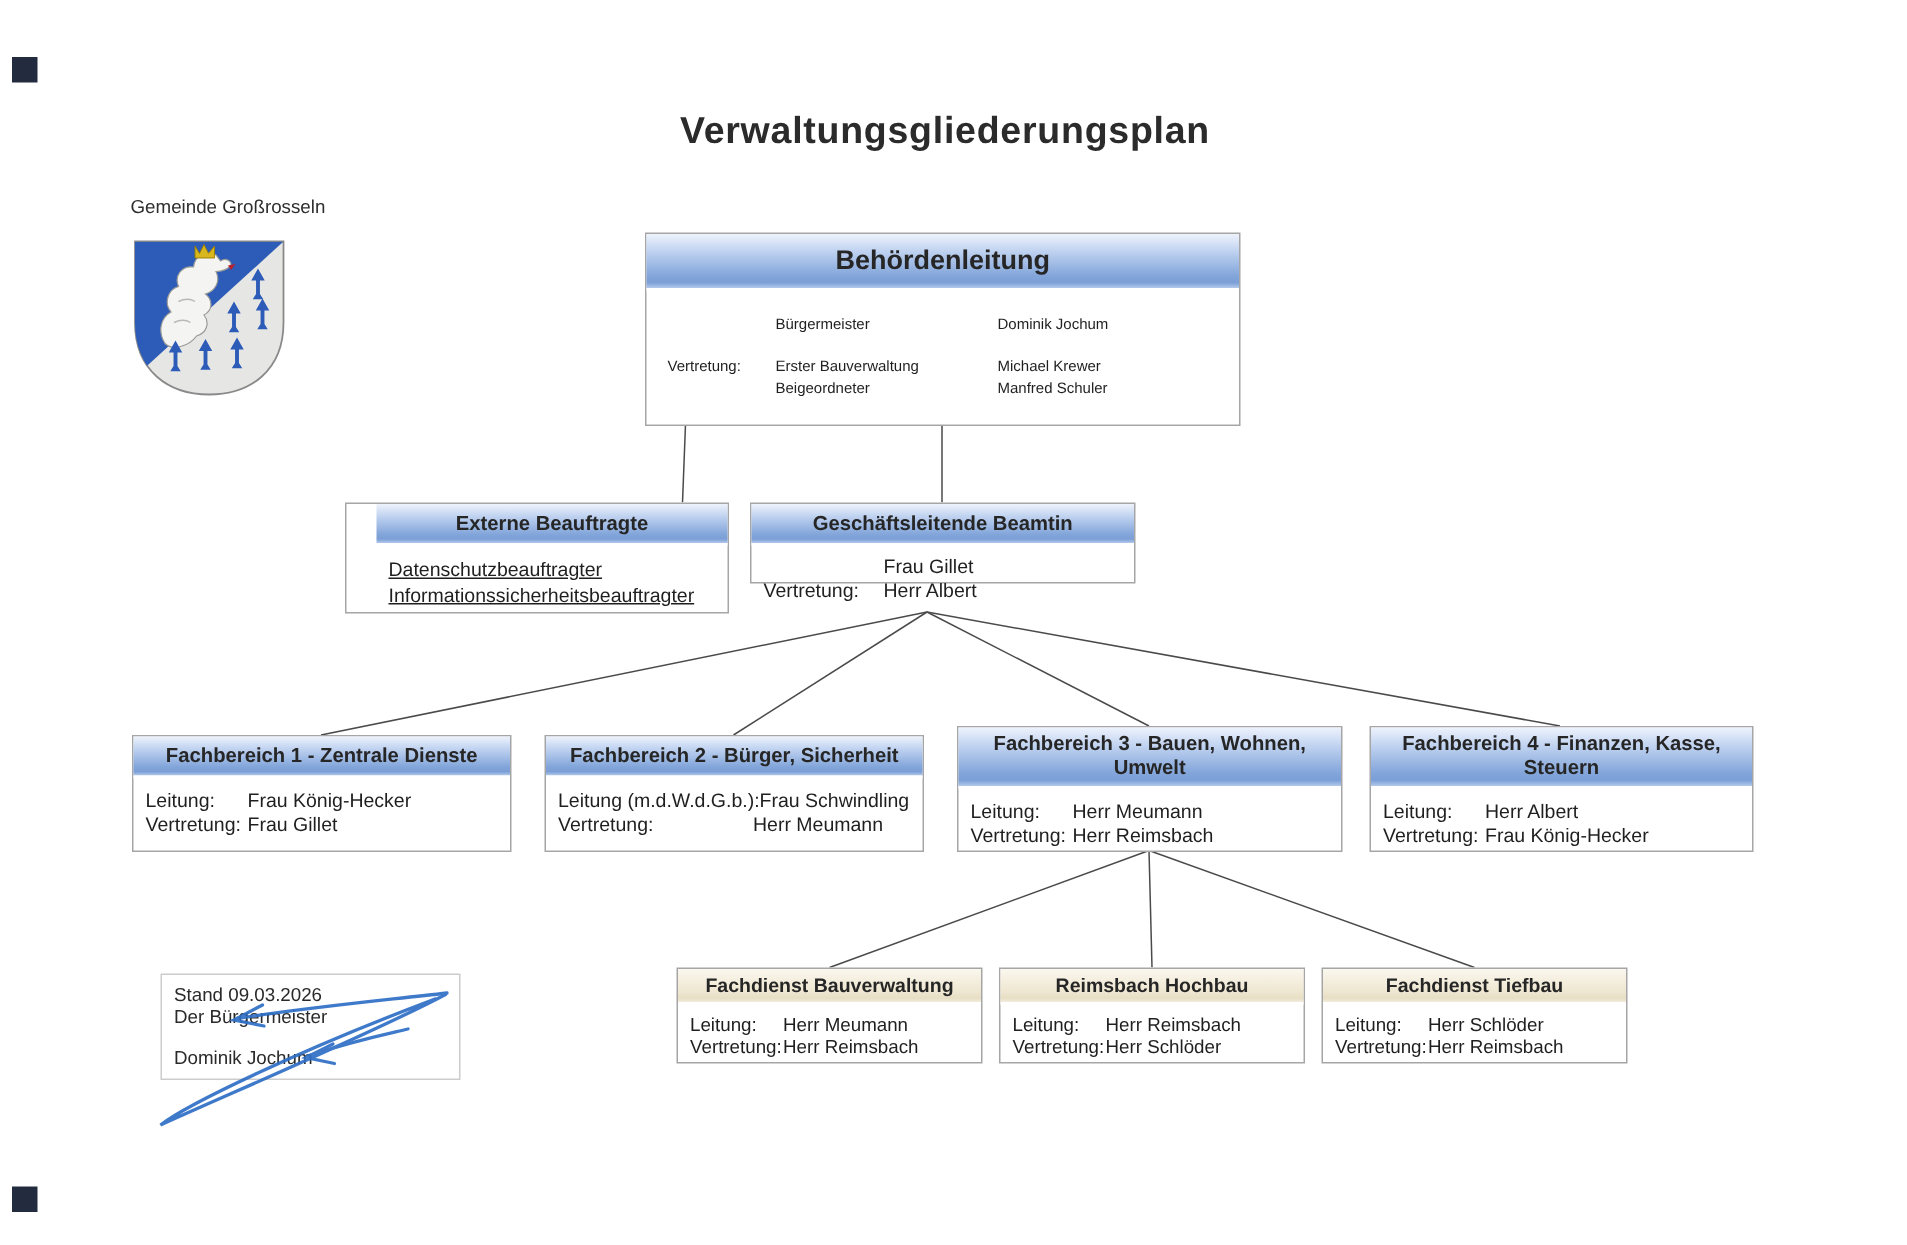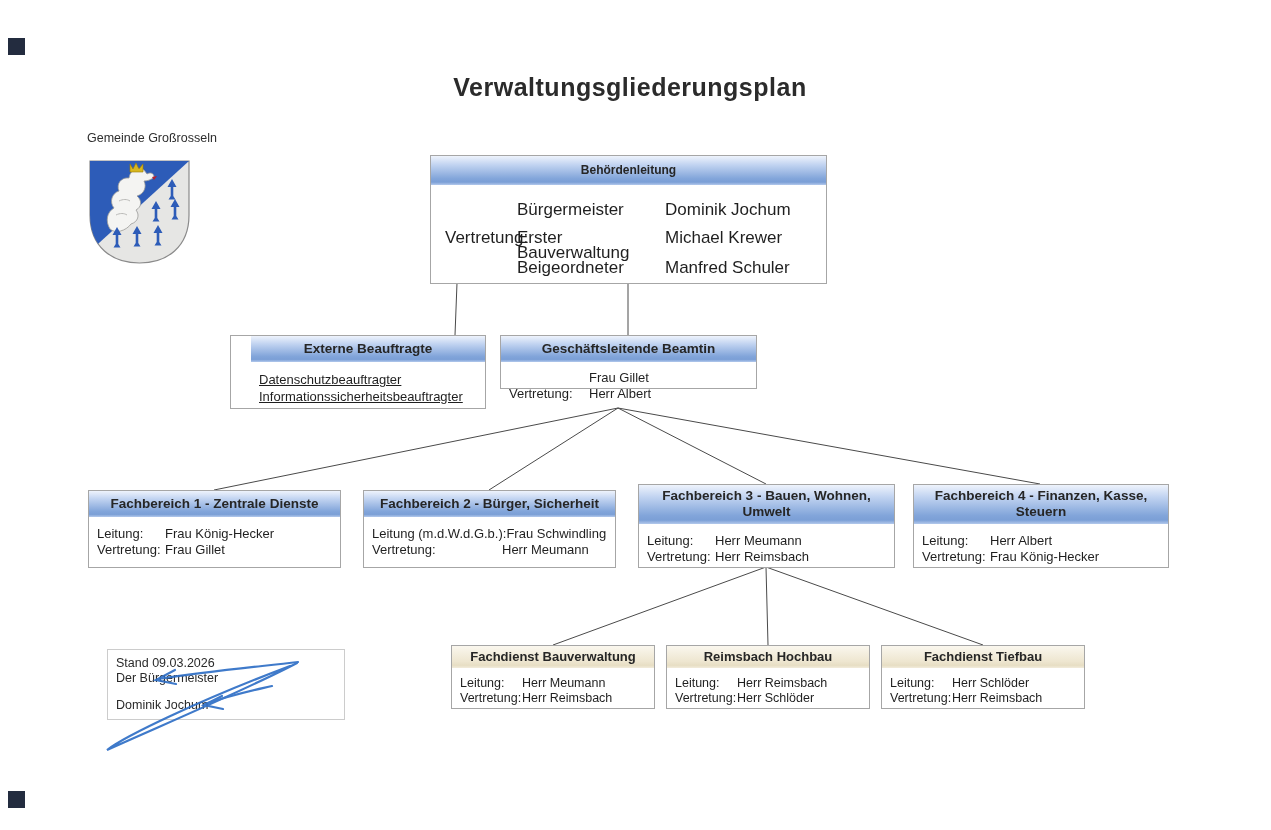--- a/index.html
+++ b/index.html
@@ -10,48 +10,48 @@
     font-size:25px;font-weight:bold;color:#2b2b2b;letter-spacing:.5px;}
   .org-label{position:absolute;left:87px;top:131px;font-size:12.5px;color:#2e2e2e;}
   .crest{position:absolute;left:86px;top:157px;width:107px;height:112px;}
   .mark{position:absolute;width:17px;height:17px;background:#232c3f;}
   .mark.top{left:8px;top:38px;}
   .mark.bot{left:8px;top:791px;}
 
   .box{position:absolute;background:#fff;border:1px solid #a6a6a6;box-sizing:border-box;box-shadow:0 0 0 0;}
   .bhead{background:linear-gradient(to bottom,#eef3fc 0%,#c2d4f1 30%,#82a5da 78%,#7b9fd6 90%,#b3c9ec 100%);
     text-align:center;font-weight:bold;color:#262626;border-bottom:2px solid #fff;}
-  .bhead.big{font-size:12px;padding:7px 0 8px;}
+  .bhead.big{font-size:18px;padding:7px 0 8px;}
   .bhead.med{font-size:13.5px;padding:5px 0 6px;}
   .bhead.two{font-size:13.5px;padding:3px 0 4px;line-height:16px;}
   .chead{background:linear-gradient(to bottom,#faf7ee 0%,#eee6d0 70%,#e7dec4 88%,#f2ecdb 100%);
     text-align:center;font-weight:bold;color:#262626;font-size:13px;padding:3px 0 4px;
     border-bottom:2px solid #fff;}
 
-  .bl-body{padding:15px 0 0 14px;font-size:17px;}
+  .bl-body{padding:15px 0 0 14px;font-size:10px;}
   .bl-row{display:flex;line-height:15px;}
   .bl-row.gap{margin-top:13px;}
   .bl-lbl{width:72px;}
   .bl-role{width:148px;}
   .bl-name{flex:1;}
 
   .ex-body{padding:7px 8px 0;font-size:13px;line-height:17px;text-decoration:underline;}
 
   .gb-body{padding:6px 8px 0;font-size:13px;line-height:16px;}
   .gb-row{display:flex;}
   .gb-lbl{width:80px;}
 
   .fb-body{padding:7px 8px 0;font-size:13px;line-height:16px;}
   .fb-row{display:flex;}
   .fb-lbl{min-width:68px;}
   .fb-lbl.wide{min-width:130px;}
   .fd-body{padding:6px 8px 0;font-size:12.5px;line-height:15px;}
   .fd-lbl{min-width:62px;}
 
-  .stamp{position:absolute;left:107px;top:649px;width:238px;height:71px;border:1px solid #cccccc;
+  .stamp{position:absolute;left:107px;top:649px;width:200px;height:71px;border:1px solid #cccccc;
     box-sizing:border-box;font-size:12.5px;line-height:15px;padding:6px 8px;display:flex;
     flex-direction:column;justify-content:space-between;color:#2a2a2a;}
   .sig{position:absolute;left:0;top:0;width:1271px;height:830px;pointer-events:none;}
 </style>
 </head>
 <body>
 
 <div id="canvas">
 
   <svg id="connectors" viewBox="0 0 1271 830">

